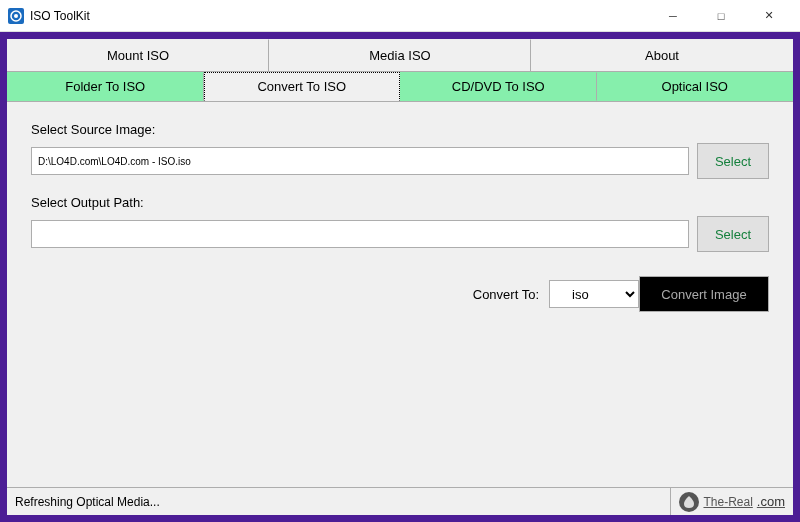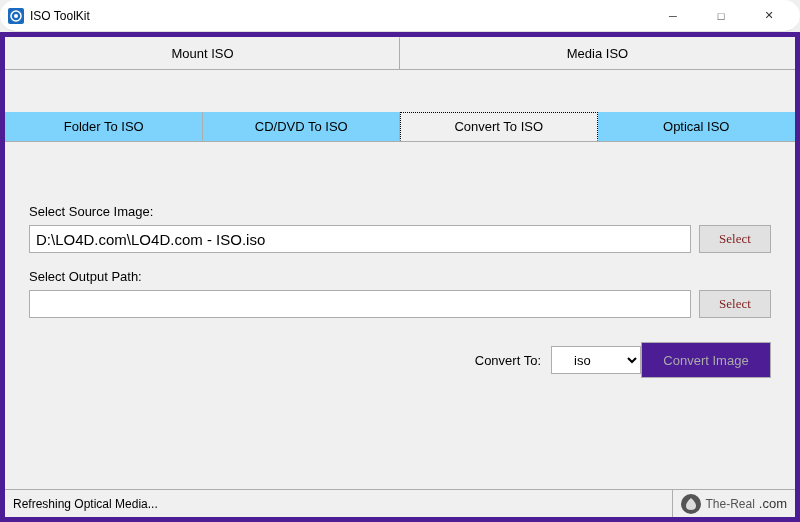--- a/index.html
+++ b/index.html
@@ -15,21 +15,20 @@
     
     .title-bar {
       background: #ffffff;
       height: 32px;
       display: flex;
       align-items: center;
       justify-content: space-between;
       padding: 0 8px;
       border-bottom: 1px solid #e0e0e0;
       user-select: none;
-      border-radius: 16px;
     }
     .title-bar-left {
       display: flex;
       align-items: center;
       gap: 6px;
     }
     .app-icon {
       width: 16px;
       height: 16px;
       background: #1a6bbf;
@@ -58,26 +57,25 @@
       display: flex;
       align-items: center;
       justify-content: center;
       font-size: 11px;
       color: #333;
     }
 
     
     .window {
       background: #f0f0f0;
-      border: 5px solid #4c1d95;
+      border: 7px solid #4c1d95;
       width: 100%;
       height: calc(100% - 32px);
       display: flex;
       flex-direction: column;
-      gap: 42px;
     }
 
     
     .menu-tabs {
       display: flex;
       background: #f0f0f0;
       border-bottom: 1px solid #adadad;
     }
     .menu-tab {
       flex: 1;
@@ -101,21 +99,21 @@
       border-bottom: 1px solid #adadad;
     }
     .sub-tab {
       flex: 1;
       text-align: center;
       padding: 6px 12px;
       cursor: pointer;
       border: 1px solid transparent;
       font-size: 13px;
       color: #000;
-      background: #7dd3fc;
+      background: #86efac;
     }
     .sub-tab:not(:last-child) {
       border-right: 1px solid #adadad;
     }
     .sub-tab.active {
       border: 1px dotted #000;
       border-bottom: 1px solid #f0f0f0;
       background: #f0f0f0;
       position: relative;
       z-index: 1;
@@ -143,39 +141,38 @@
       display: flex;
       gap: 8px;
       align-items: center;
     }
     .text-input {
       flex: 1;
       height: 28px;
       border: 1px solid #adadad;
       background: #ffffff;
       padding: 0 6px;
-      font-size: 15px;
+      font-size: 10px;
       color: #000;
       outline: none;
     }
     .text-input:disabled {
       background: #f0f0f0;
       color: #555;
     }
 
     .btn {
-      height: 28px;
+      height: 36px;
       min-width: 72px;
       border: 1px solid #adadad;
       background: #e1e1e1;
       cursor: pointer;
       font-size: 13px;
-      color: #7f1d1d;
+      color: #15803d;
       padding: 0 12px;
-      font-family: Liberation Serif, serif;
     }
     .btn:disabled {
       color: #aaa;
       cursor: default;
       background: #e1e1e1;
     }
 
     
     .convert-row {
       display: flex;
@@ -201,21 +198,21 @@
       color: #000;
       min-width: 90px;
       cursor: pointer;
       outline: none;
     }
 
     .btn-convert {
       height: 36px;
       min-width: 130px;
       border: 1px solid #adadad;
-      background: #4c1d95;
+      background: #000000;
       cursor: pointer;
       font-size: 13px;
       color: #aaa;
       padding: 0 8px;
     }
 
     
     .status-bar {
       height: 28px;
       background: #f0f0f0;
@@ -234,20 +231,21 @@
       align-items: center;
       padding-right: 16px;
     }
     .status-right {
       display: flex;
       align-items: center;
       gap: 6px;
       padding-left: 8px;
       font-size: 12px;
       color: #555;
+      text-decoration: underline;
     }
     .watermark {
       display: flex;
       align-items: center;
       gap: 4px;
     }
     .watermark-icon {
       width: 20px;
       height: 20px;
       background: #555;
@@ -277,26 +275,27 @@
     <button class="title-btn">□</button>
     <button class="title-btn close">✕</button>
   </div>
 </div>
 
 <div class="window">
 
   <div class="menu-tabs">
     <div class="menu-tab">Mount ISO</div>
     <div class="menu-tab">Media ISO</div>
+    <div class="menu-tab">About</div>
   </div>
 
   <div class="sub-tabs">
     <div class="sub-tab">Folder To ISO</div>
+    <div class="sub-tab active">Convert To ISO</div>
     <div class="sub-tab">CD/DVD To ISO</div>
-    <div class="sub-tab active">Convert To ISO</div>
     <div class="sub-tab">Optical ISO</div>
   </div>
 
   <div class="content">
 
     <div class="field-group">
       <label class="field-label">Select Source Image:</label>
       <div class="field-row">
         <input class="text-input" type="text" value="D:\LO4D.com\LO4D.com - ISO.iso" style="">
         <button class="btn">Select</button>

